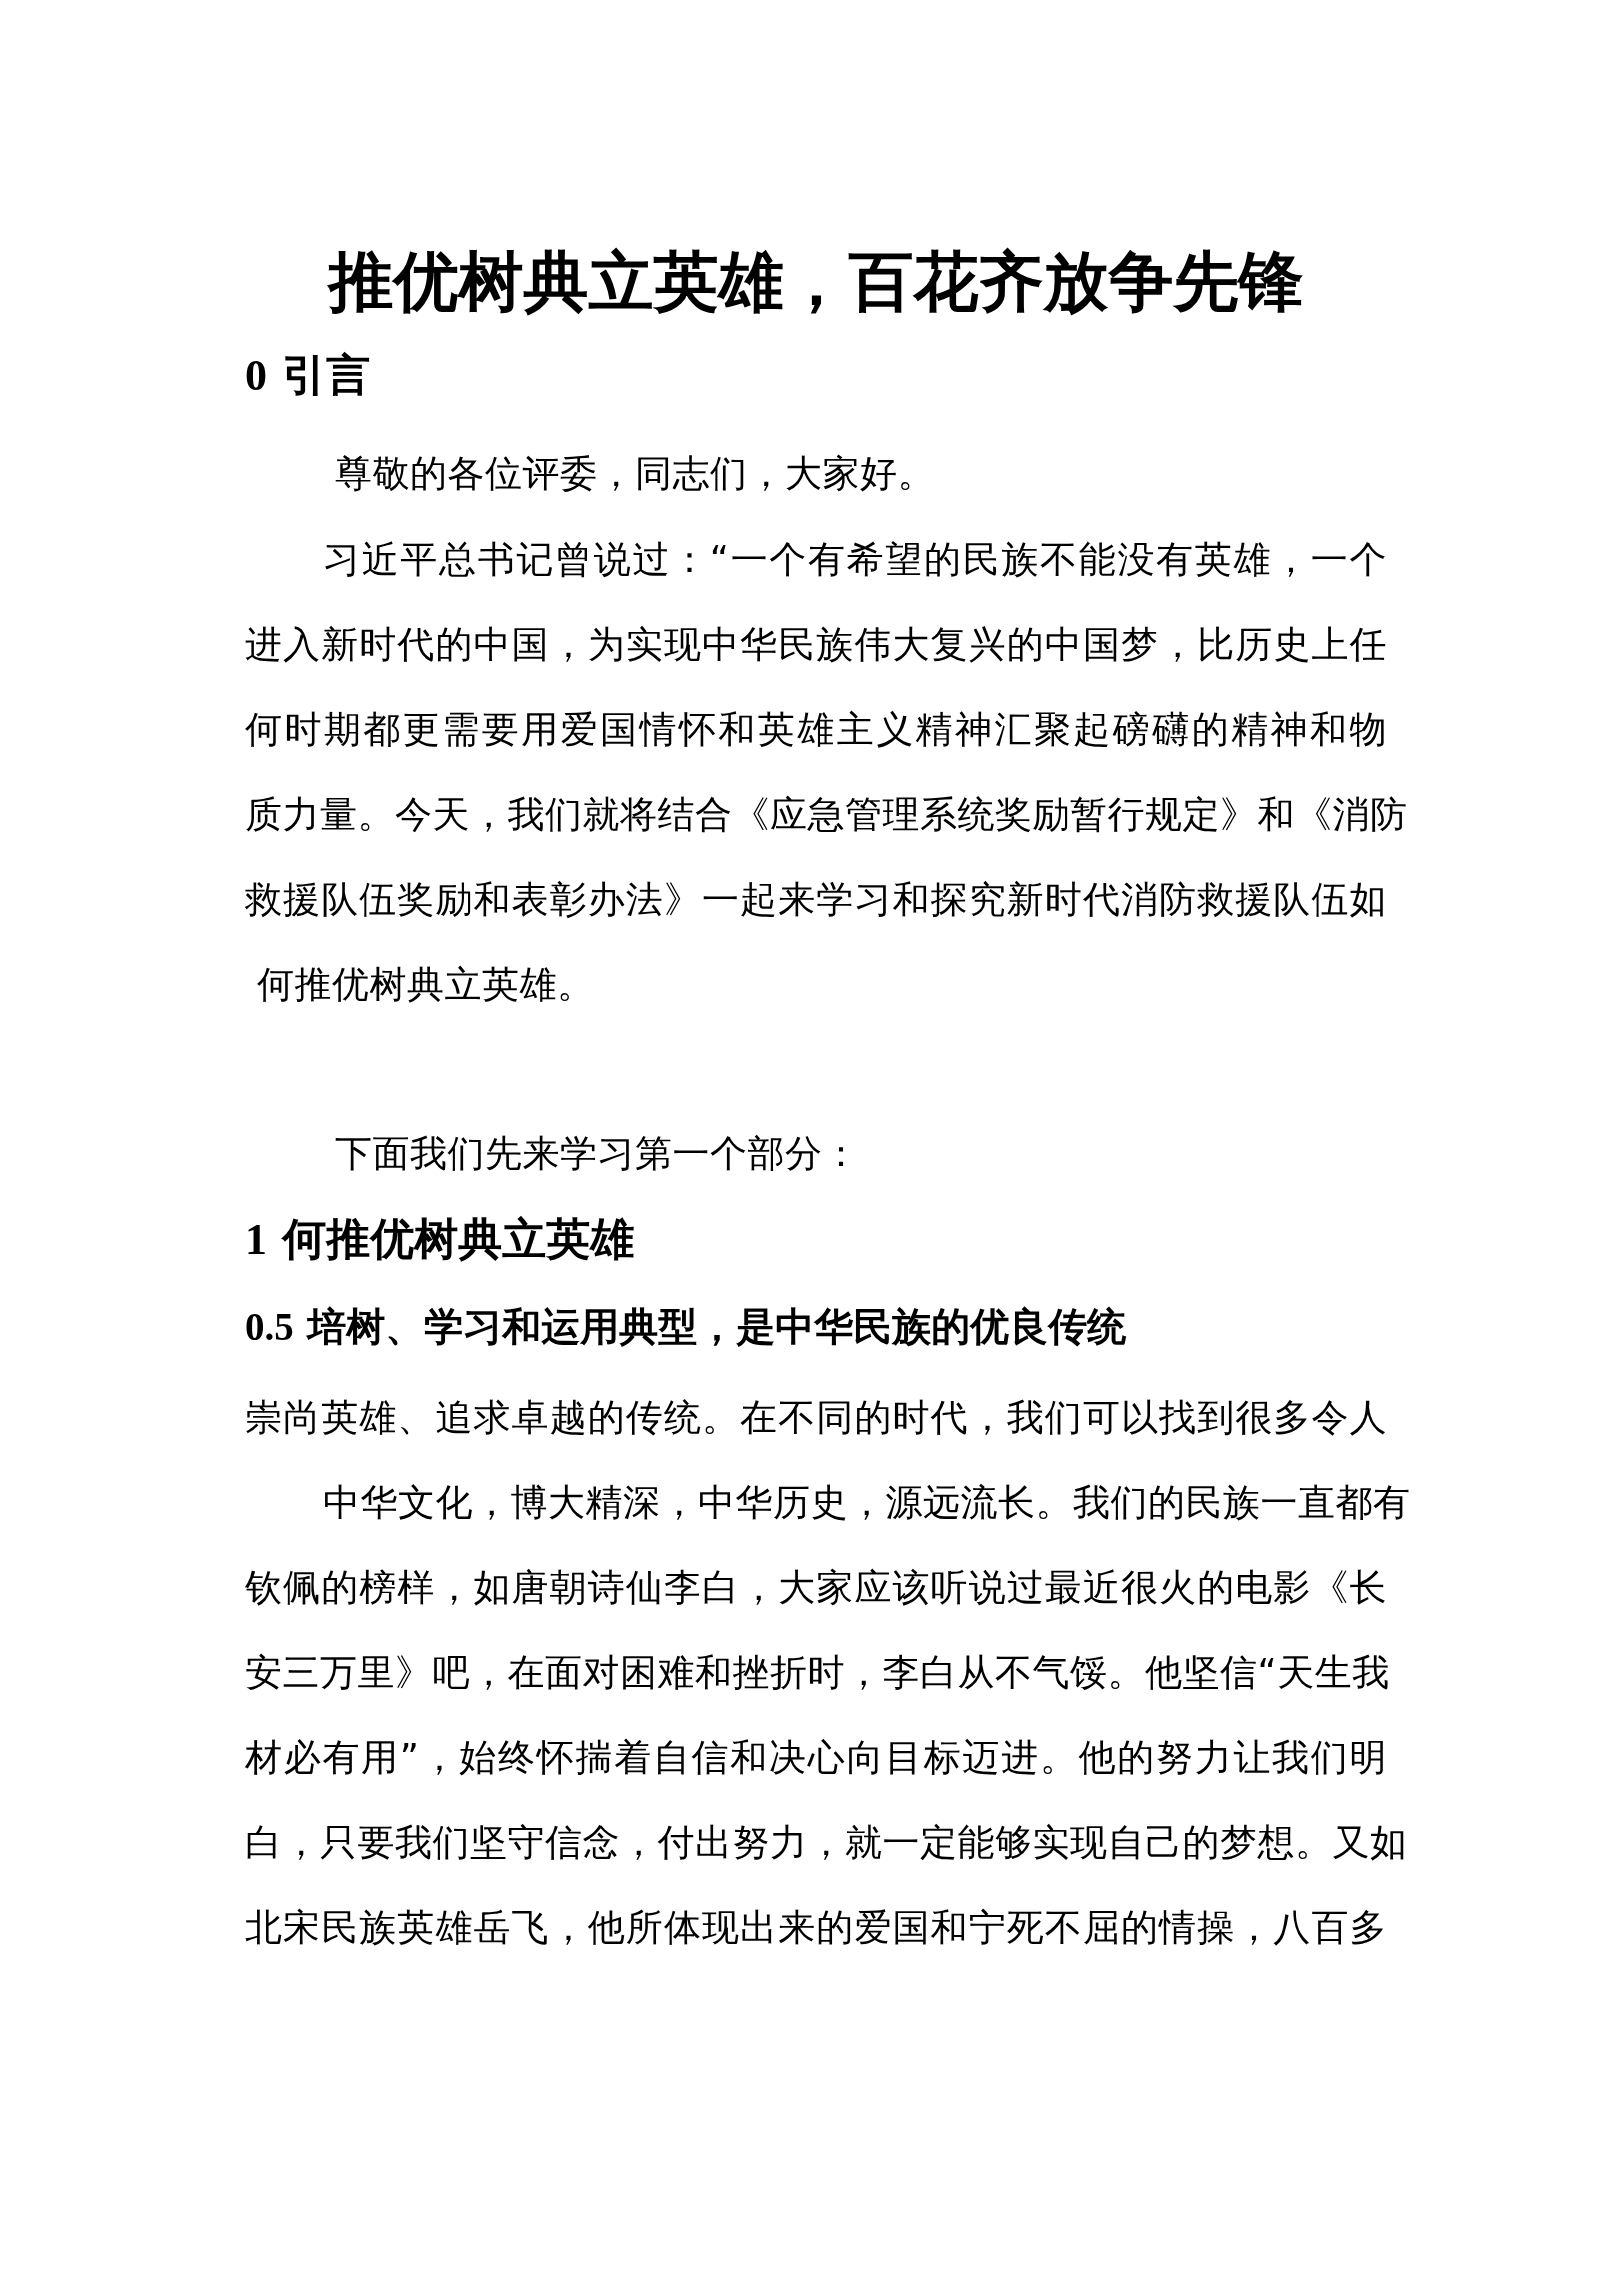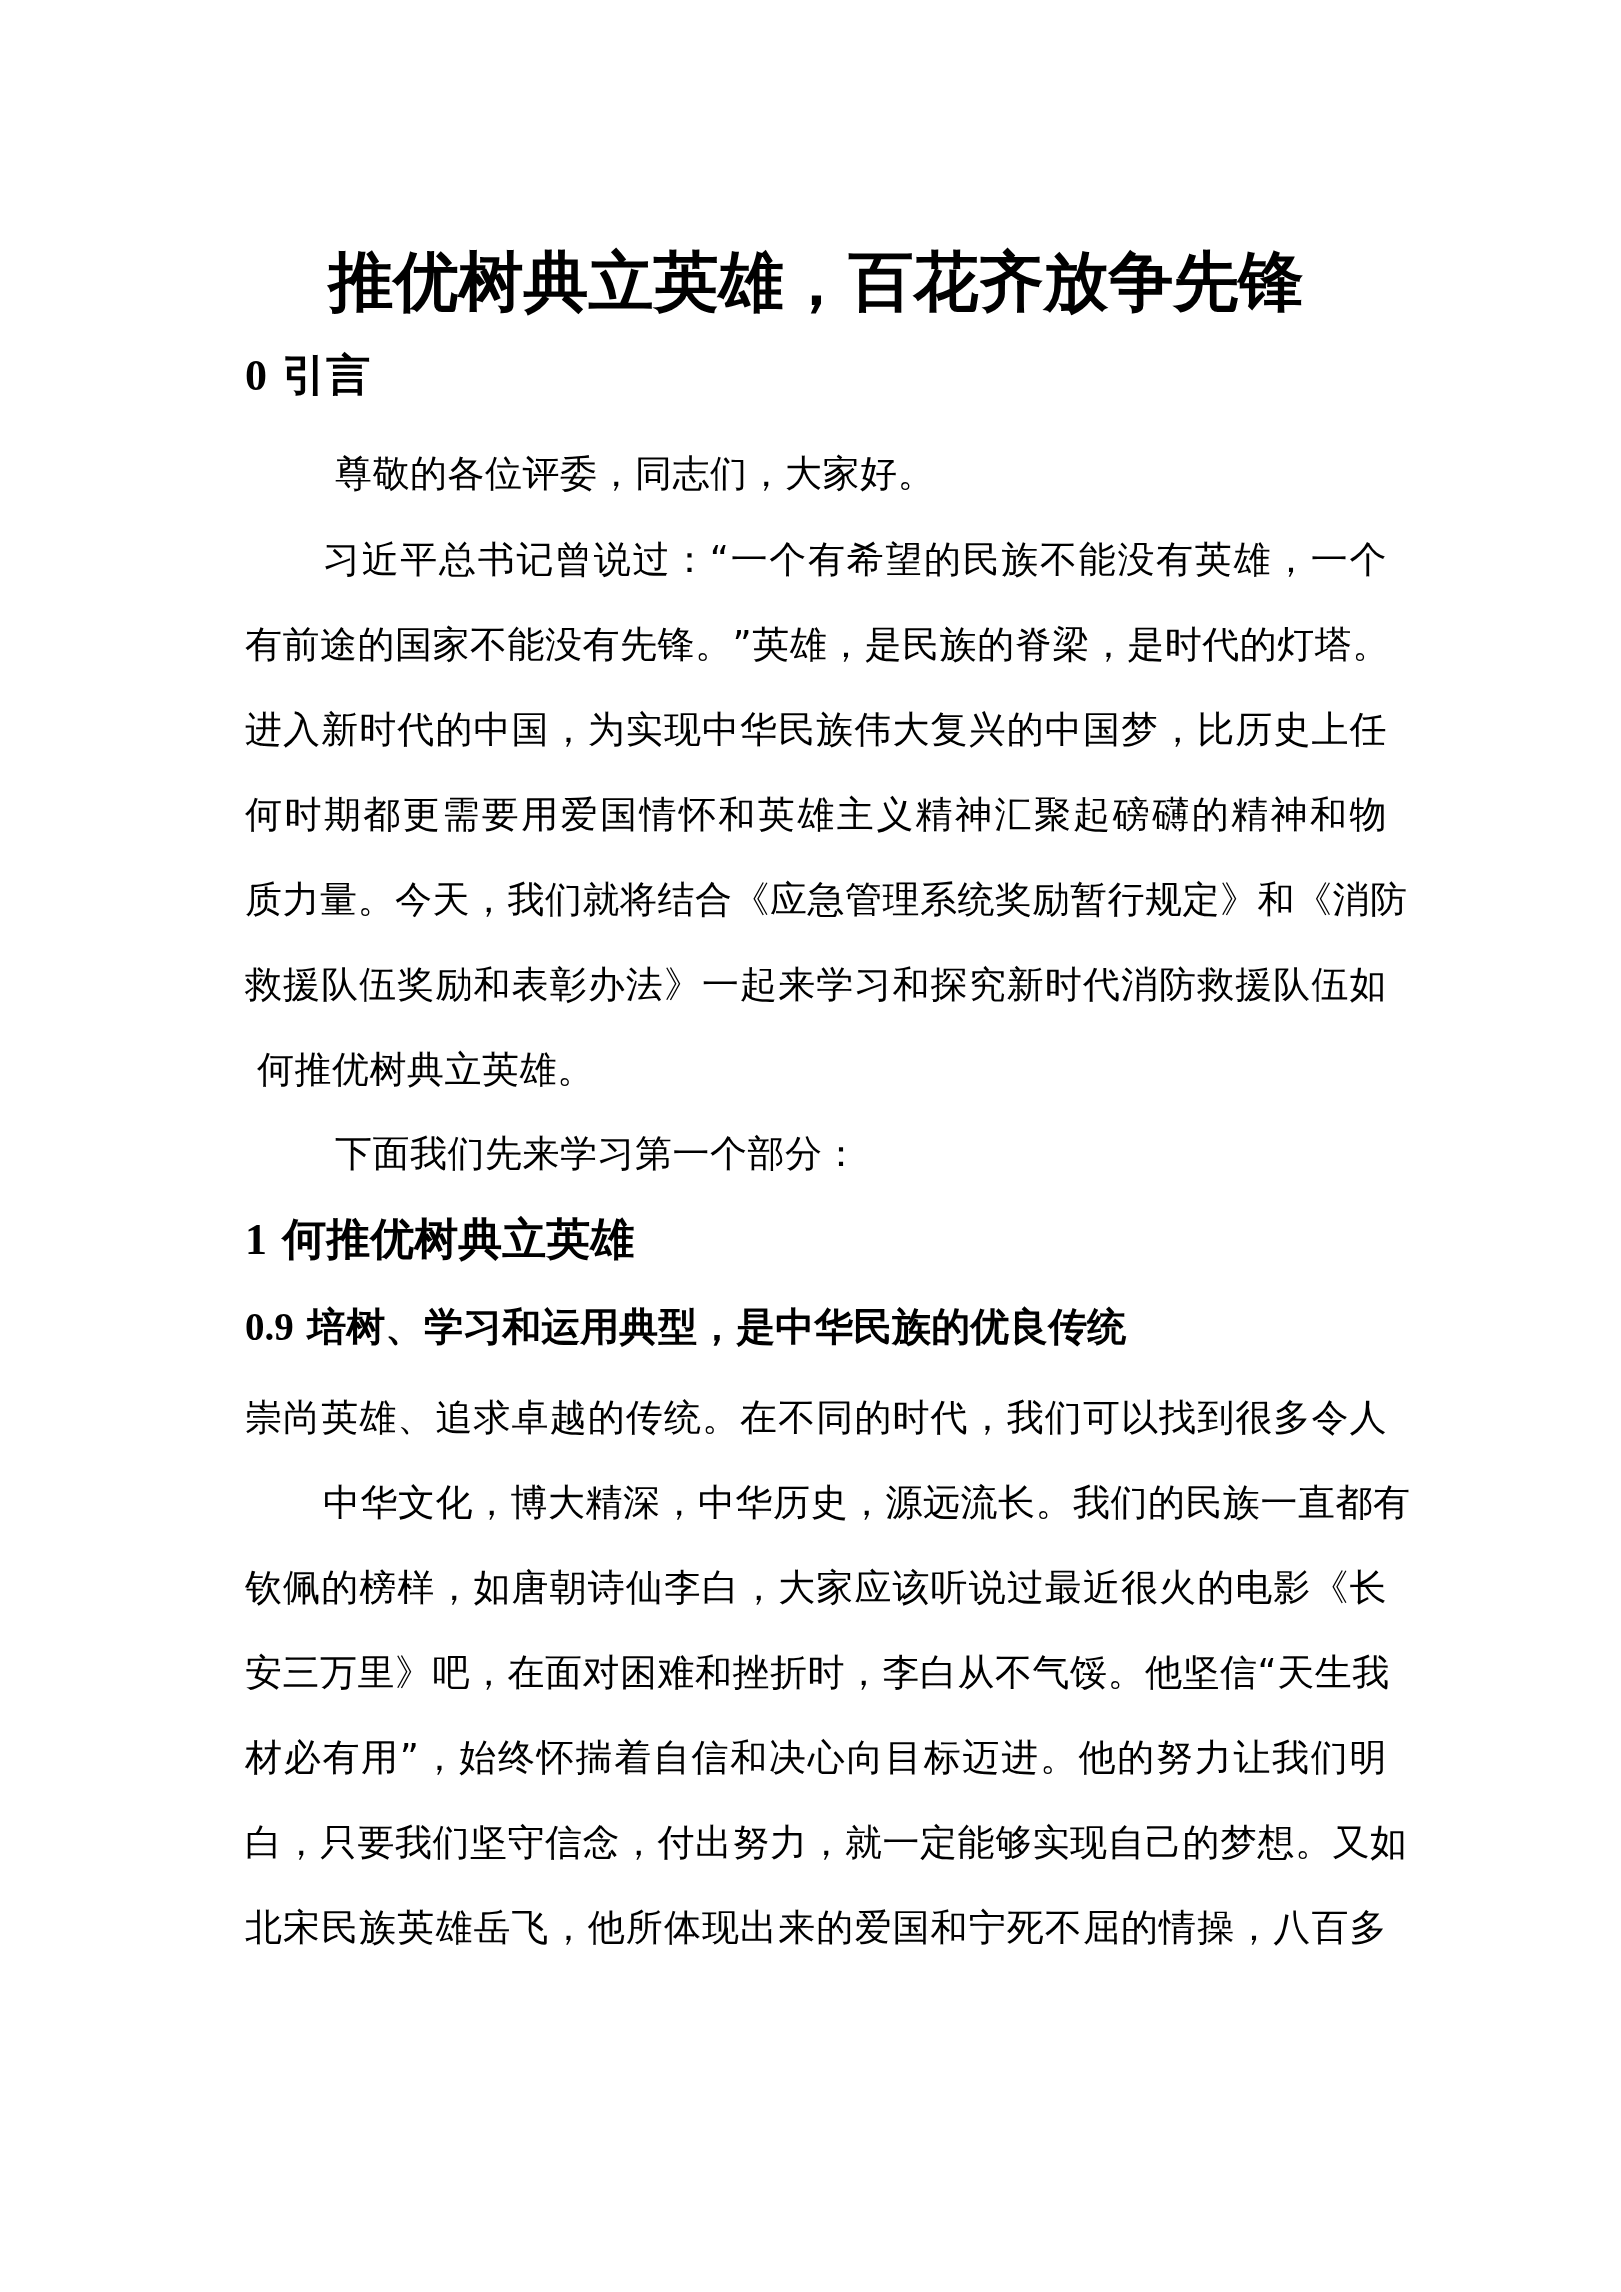--- a/index.html
+++ b/index.html
@@ -89,39 +89,38 @@
     <span class="num">0</span>
     <span>引言</span>
   </div>
 
   <div class="para" style="top:431px;">
     <span class="line first last">尊敬的各位评委，同志们，大家好。</span>
   </div>
 
   <div class="para" style="top:517px;">
     <span class="line first">习近平总书记曾说过：“一个有希望的民族不能没有英雄，一个</span>
-    <span class="line">有前途的国家不能没有先锋。”英雄，是民族的脊梁，是时代的灯塔。</span>
     <span class="line">进入新时代的中国，为实现中华民族伟大复兴的中国梦，比历史上任</span>
     <span class="line">何时期都更需要用爱国情怀和英雄主义精神汇聚起磅礴的精神和物</span>
     <span class="line">质力量。今天，我们就将结合《应急管理系统奖励暂行规定》和《消防</span>
     <span class="line">救援队伍奖励和表彰办法》一起来学习和探究新时代消防救援队伍如</span>
     <span class="line last">何推优树典立英雄。</span>
   </div>
 
   <div class="para" style="top:1111px;">
     <span class="line first last">下面我们先来学习第一个部分：</span>
   </div>
 
   <div class="h1" style="top:1209px;">
     <span class="num">1</span>
     <span>何推优树典立英雄</span>
   </div>
 
   <div class="h2" style="top:1301px;">
-    <span class="num">0.9</span>
+    <span class="num">0.5</span>
     <span>培树、学习和运用典型，是中华民族的优良传统</span>
   </div>
 
   <div class="para" style="top:1375px;">
     <span class="line">崇尚英雄、追求卓越的传统。在不同的时代，我们可以找到很多令人</span>
     <span class="line first">中华文化，博大精深，中华历史，源远流长。我们的民族一直都有</span>
     <span class="line">钦佩的榜样，如唐朝诗仙李白，大家应该听说过最近很火的电影《长</span>
     <span class="line">安三万里》吧，在面对困难和挫折时，李白从不气馁。他坚信“天生我</span>
     <span class="line">材必有用”，始终怀揣着自信和决心向目标迈进。他的努力让我们明</span>
     <span class="line">白，只要我们坚守信念，付出努力，就一定能够实现自己的梦想。又如</span>

